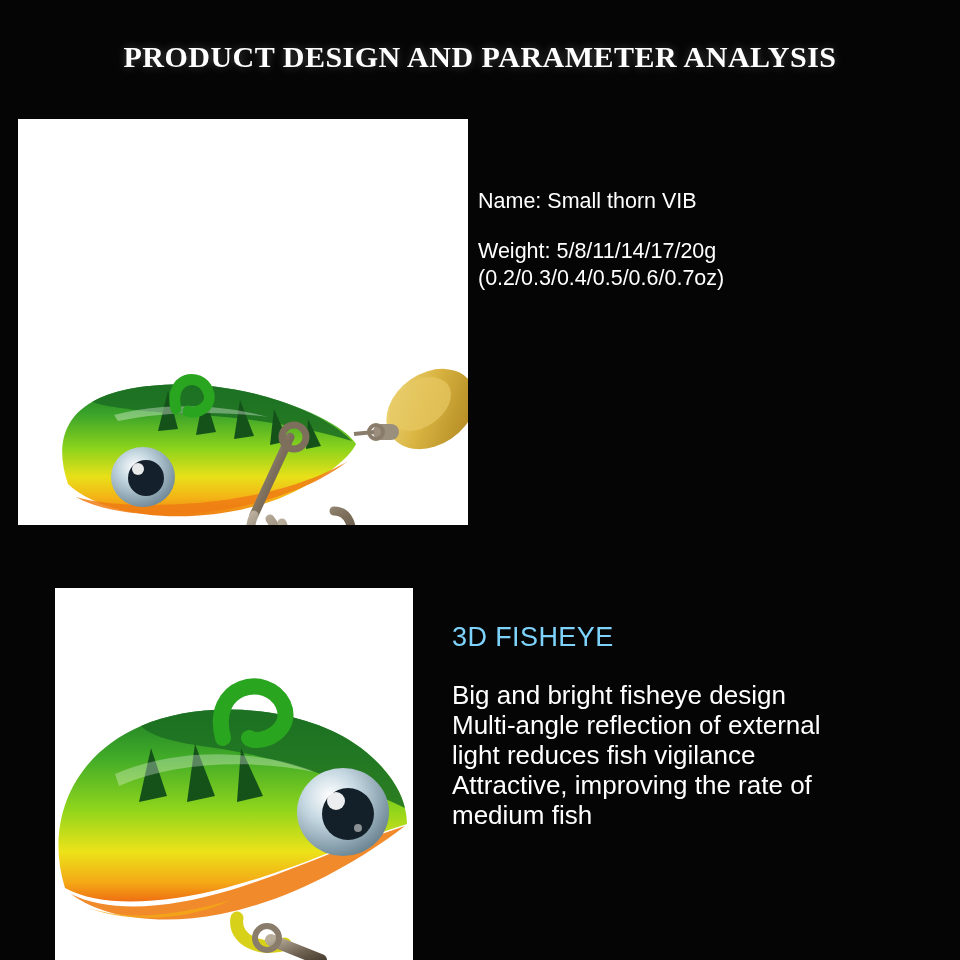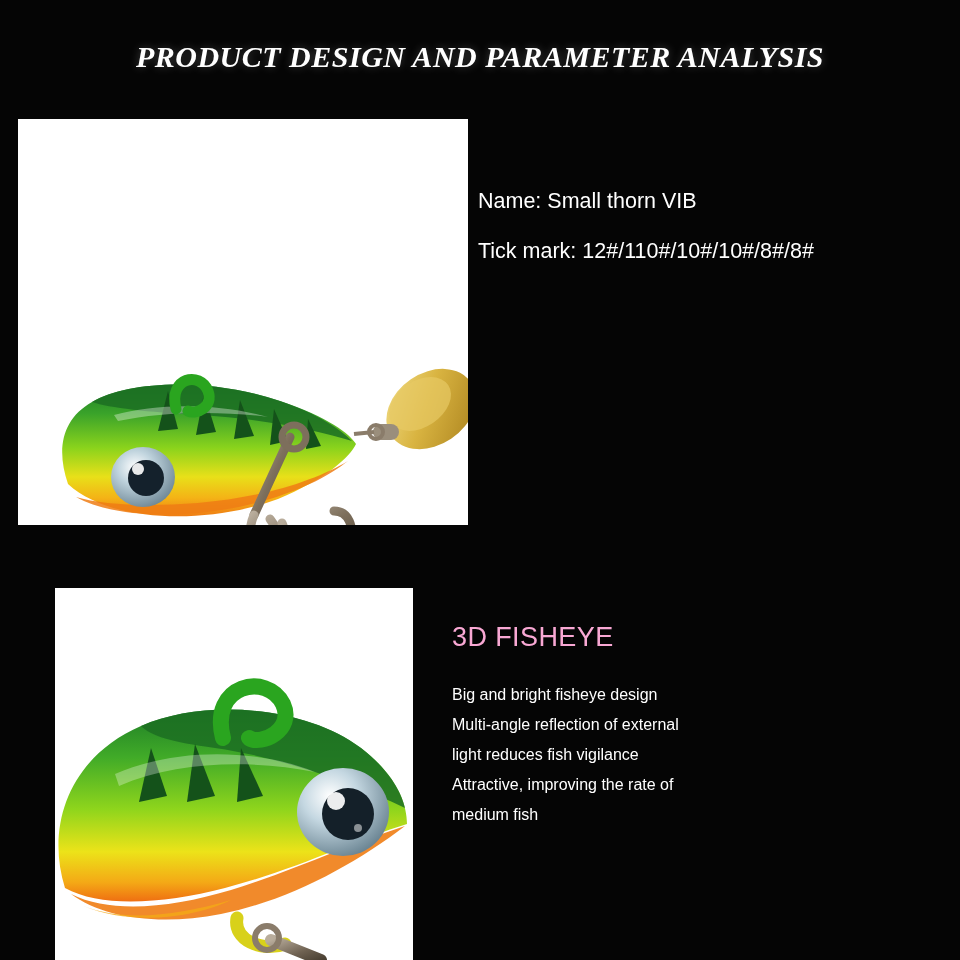--- a/index.html
+++ b/index.html
@@ -23,21 +23,20 @@
 
   
   .title {
     position: absolute;
     top: 40px;
     left: 0;
     width: 960px;
     text-align: center;
     font-family: "Liberation Serif", serif;
     font-weight: bold;
-    font-style: italic;
     font-size: 30px;
     letter-spacing: 0.5px;
     color: #ffffff;
     text-shadow: 0 0 10px rgba(255,255,255,0.25);
   }
 
   
   .photo-top {
     position: absolute;
     left: 18px;
@@ -70,29 +69,29 @@
     color: #ffffff;
     margin-bottom: 23px;
     white-space: pre-line;
   }
 
   .feature-title {
     position: absolute;
     left: 452px;
     top: 622px;
     font-size: 27px;
-    color: #f9a8d4;
+    color: #7dd3fc;
     letter-spacing: 0.4px;
   }
   .feature-body {
     position: absolute;
     left: 452px;
     top: 680px;
     width: 470px;
-    font-size: 16px;
+    font-size: 26px;
     line-height: 30px;
     color: #ffffff;
     white-space: pre-line;
   }
 
   
   svg { display: block; }
 </style>
 </head>
 <body>
@@ -181,21 +180,22 @@
         <path d="M264 404 C282 448 268 486 286 496 C300 502 310 488 306 474"></path>
       </g>
       <g>
         <circle cx="276" cy="318" r="12" fill="none" stroke="#7d6f5c" stroke-width="7"></circle>
       </g>
     </svg>
   </div>
 
   <div class="spec-list">
     <div class="spec-line">Name: Small thorn VIB</div>
-    <div class="spec-line">Tick mark: 12#/110#/10#/10#/8#/8#</div>
+    <div class="spec-line">Weight: 5/8/11/14/17/20g
+(0.2/0.3/0.4/0.5/0.6/0.7oz)</div>
   </div>
 
   <div class="photo-bottom">
     <svg width="358" height="372" viewBox="0 0 358 372">
       <defs>
         <linearGradient id="bodyGrad2" x1="0" y1="0" x2="0" y2="1">
           <stop offset="0%" stop-color="#1d7d27"></stop>
           <stop offset="25%" stop-color="#41ab28"></stop>
           <stop offset="52%" stop-color="#8fd51c"></stop>
           <stop offset="74%" stop-color="#ece319"></stop>

